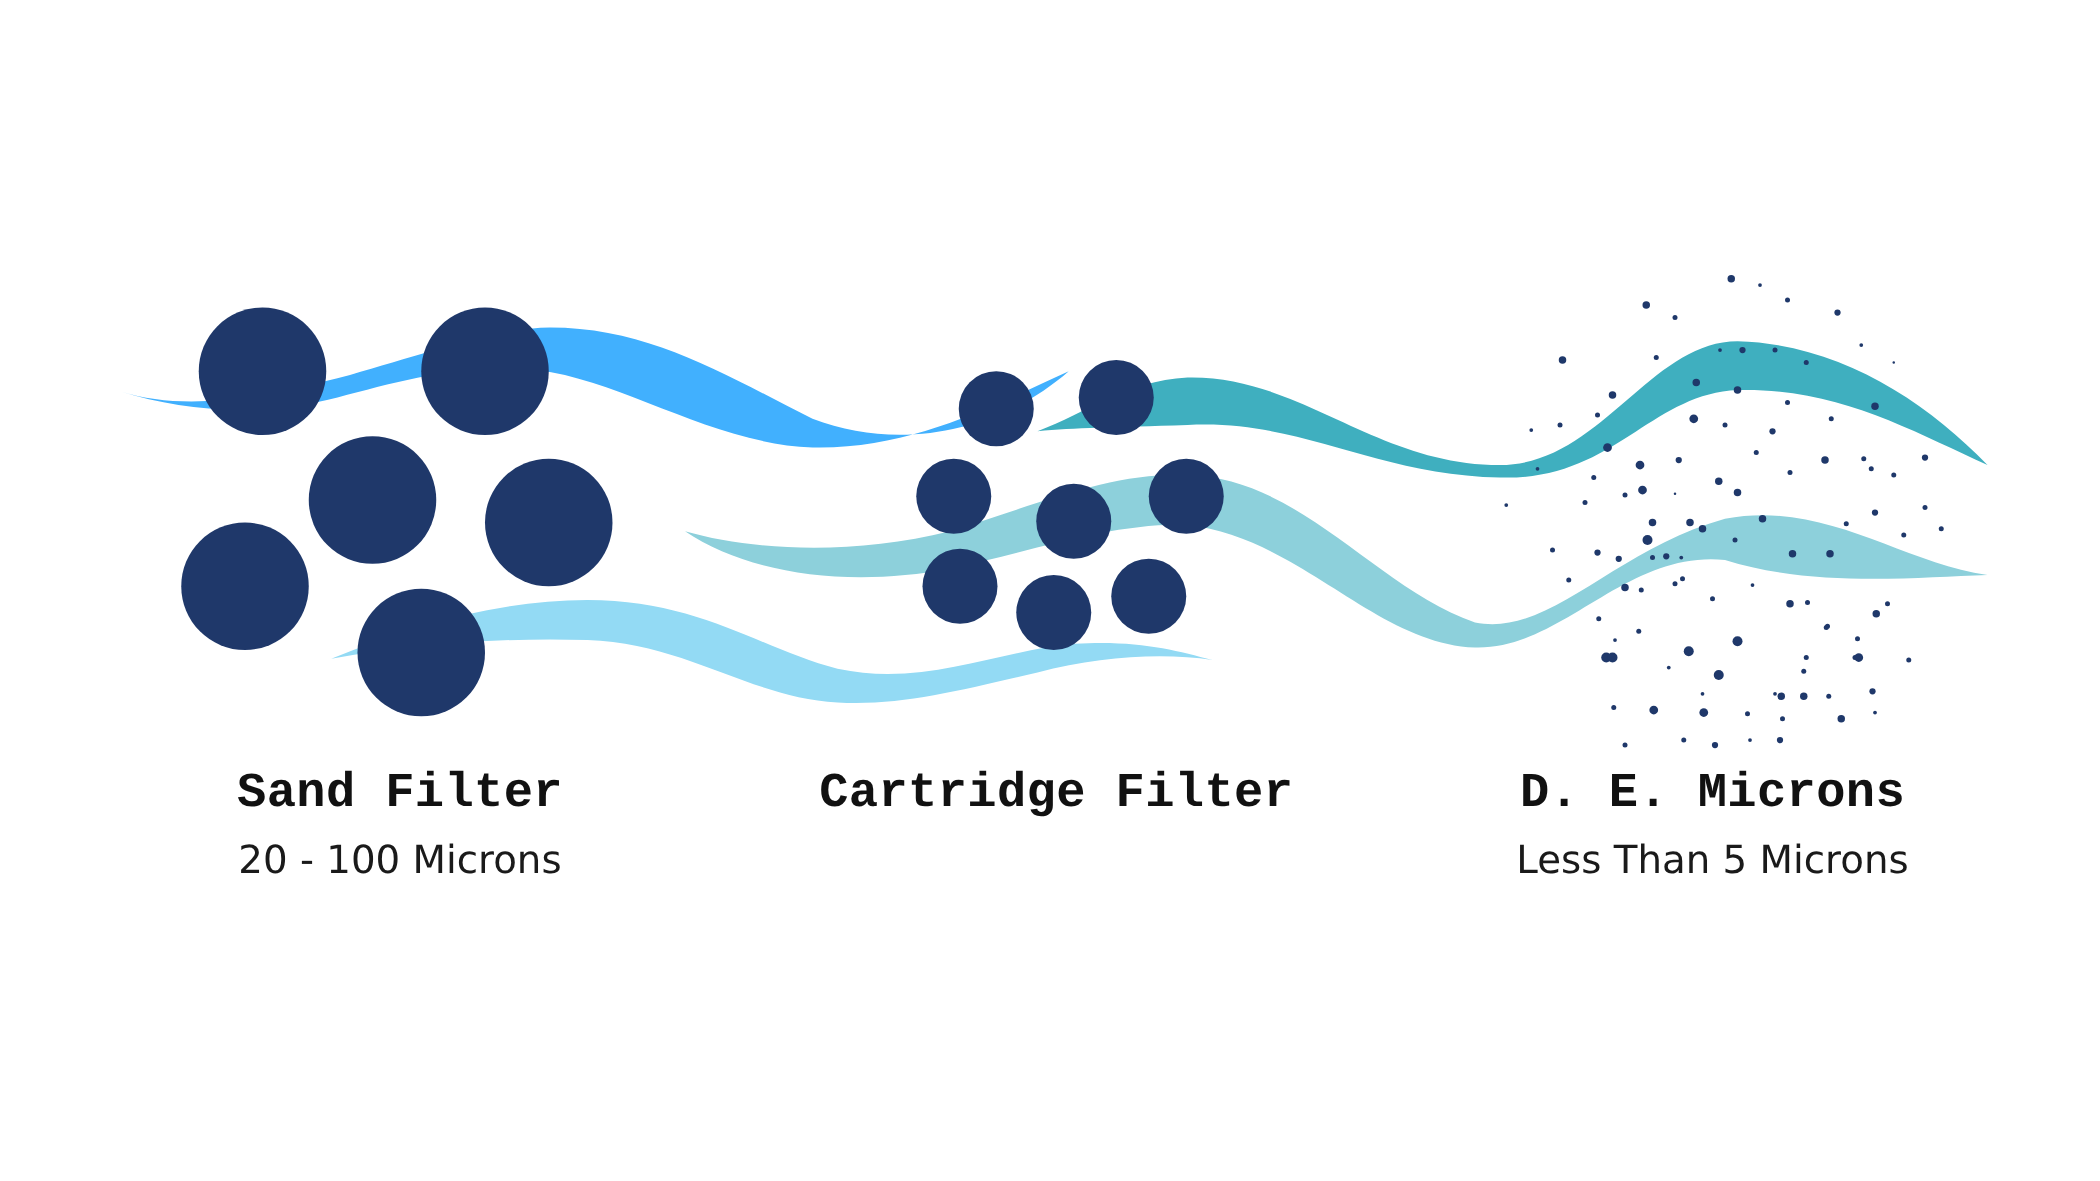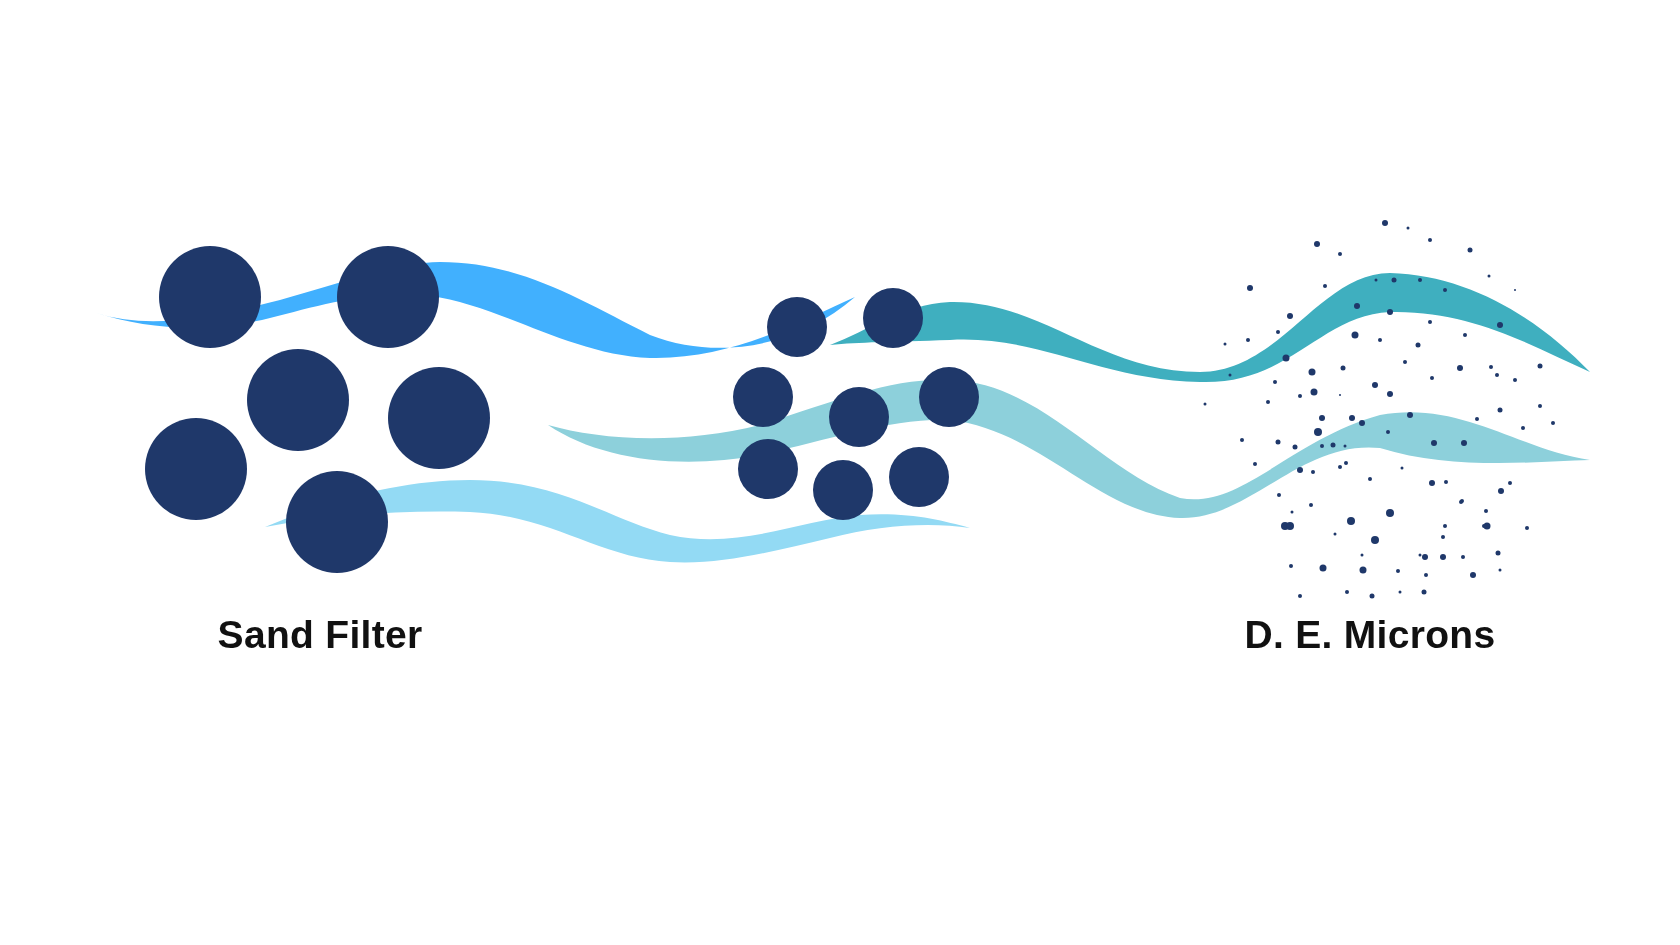--- a/index.html
+++ b/index.html
@@ -1,19 +1,19 @@
 <!DOCTYPE html>
 <html><head>
 <meta charset="utf-8">
 <style>
   html, body { margin: 0; padding: 0; background: #ffffff; }
   body { width: 1680px; height: 945px; position: relative; overflow: hidden; font-family: "DejaVu Sans", sans-serif; }
   #art { position: absolute; left: 0; top: 0; width: 1680px; height: 945px; }
   .label { position: absolute; text-align: center; color: #111111; }
-  .label .title { font-family: Liberation Sans, sans-serif; font-weight: bold; font-size: 39px; line-height: 46px; letter-spacing: 0.3px; }
+  .label .title { font-family: Liberation Mono, monospace; font-weight: bold; font-size: 39px; line-height: 46px; letter-spacing: 0.3px; }
   .label .sub { font-family: "DejaVu Sans", sans-serif; font-weight: normal; font-size: 31px; line-height: 40px; margin-top: 10px; color: #1a1a1a; }
   #lbl-sand { left: 120px; width: 400px; top: 612px; }
   #lbl-cart { left: 625px; width: 440px; top: 612px; }
   #lbl-de { left: 1135px; width: 470px; top: 612px; }
 </style>
 </head>
 <body>
 
 <svg id="art" viewBox="0 0 1680 945" xmlns="http://www.w3.org/2000/svg">
 
@@ -151,20 +151,23 @@
     <circle cx="1300" cy="596" r="2"></circle>
       <circle cx="1347" cy="592" r="2"></circle>
       <circle cx="1372" cy="596" r="2.5"></circle>
     <circle cx="1400" cy="592" r="1.5"></circle>
       <circle cx="1424" cy="592" r="2.5"></circle>
   </g>
 </svg>
 
 <div class="label" id="lbl-sand">
   <div class="title">Sand Filter</div>
+  <div class="sub">20 - 100 Microns</div>
 </div>
 
 <div class="label" id="lbl-cart">
+  <div class="title">Cartridge Filter</div>
 </div>
 
 <div class="label" id="lbl-de">
   <div class="title">D. E. Microns</div>
+  <div class="sub">Less Than 5 Microns</div>
 </div>
 
 </body></html>

